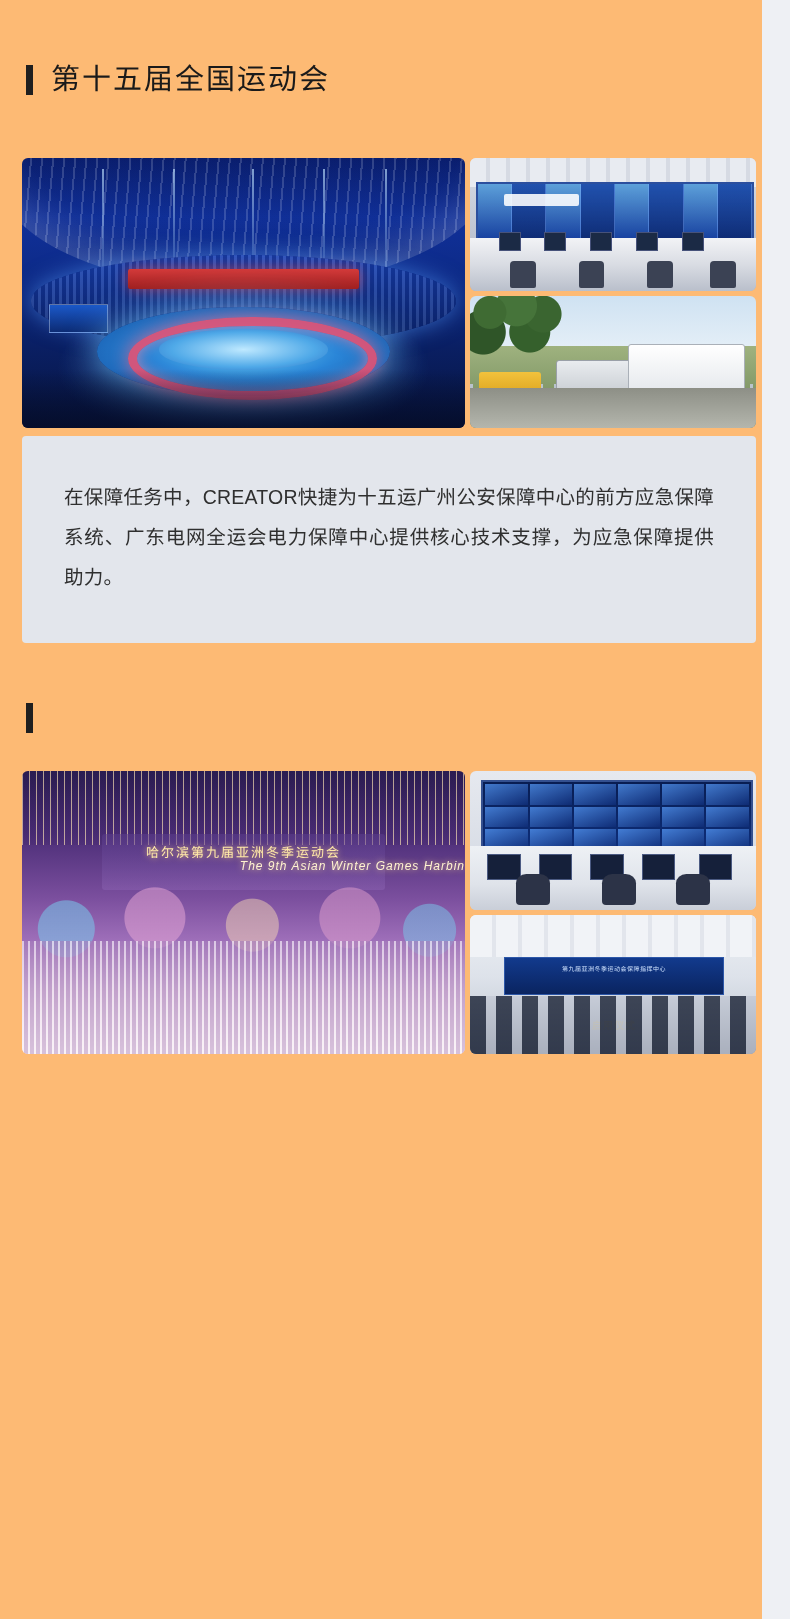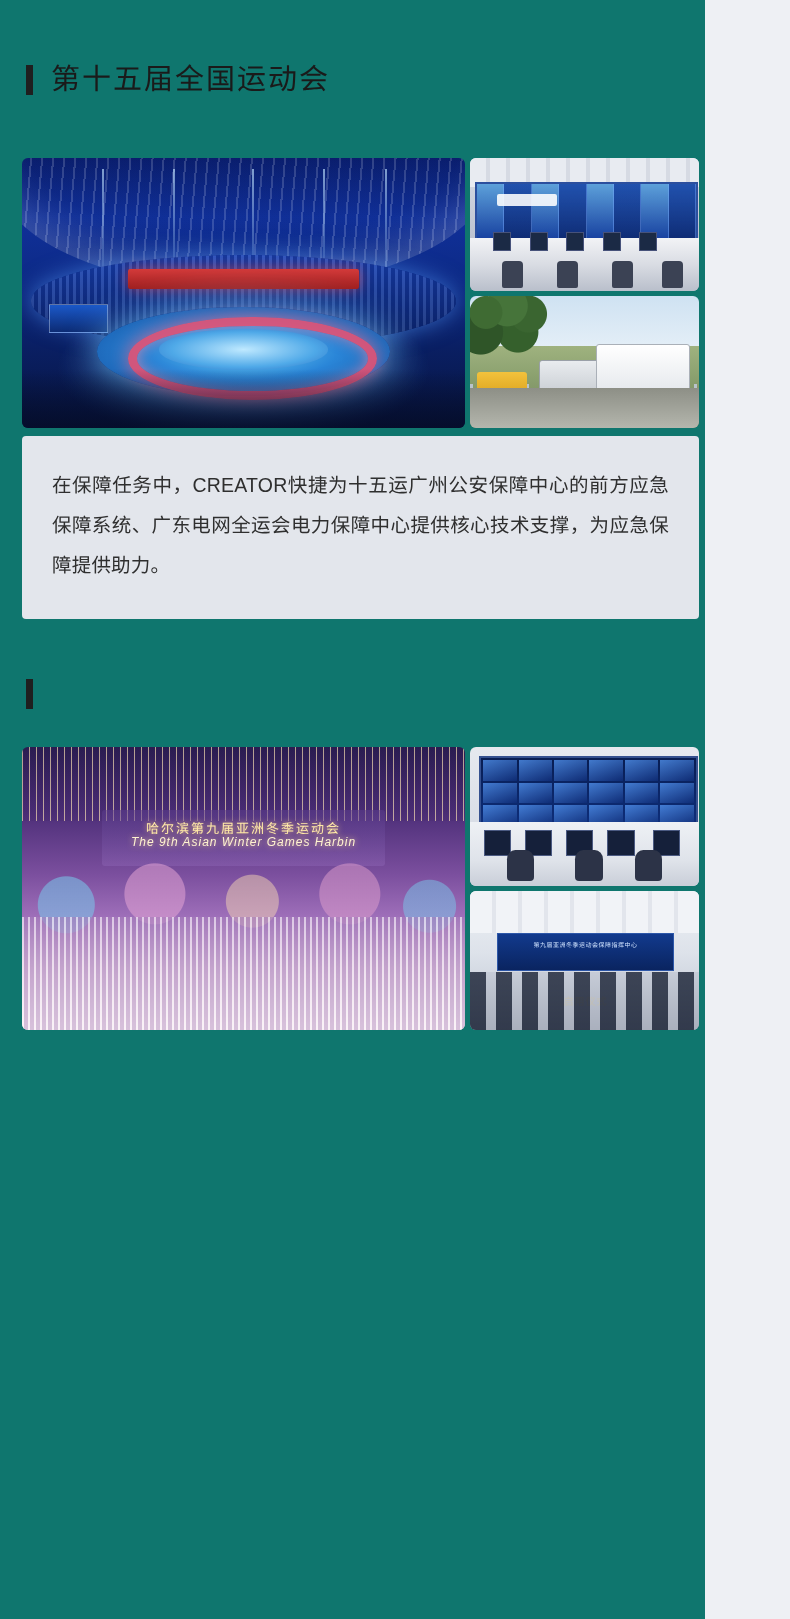--- a/index.html
+++ b/index.html
@@ -8,25 +8,25 @@
     background: #eef0f4;
   }
   body {
     width: 790px;
     min-height: 1619px;
     font-family: "Liberation Sans", "DejaVu Sans", sans-serif;
     color: #333;
     -webkit-font-smoothing: antialiased;
   }
   .page {
-    width: 705px;
+    width: 762px;
     min-height: 1619px;
     box-sizing: border-box;
     padding: 40px 6px 30px 22px;
-    background: #0f766e;
+    background: #fdba74;
   }
 
   
   .section-head {
     display: flex;
     align-items: center;
     margin: 0 0 38px 4px;
   }
   .section-bar {
     width: 7px;
@@ -231,21 +231,21 @@
     background: linear-gradient(rgba(90,60,140,.55), rgba(150,110,190,.35));
     border-radius: 3px;
   }
   .ph-awg .title-cn {
     position: absolute; left: 0; top: 25%; width: 100%;
     text-align: center; color: #ffe9a8; font-size: 13px; letter-spacing: 2px;
     text-shadow: 0 0 6px rgba(255,210,120,.9);
   }
   .ph-awg .title-en {
     position: absolute; left: 0; top: 31%; width: 100%;
-    text-align: center; color: #fff3d0; font-size: 12px; letter-spacing: 1px;
+    text-align: right; color: #fff3d0; font-size: 12px; letter-spacing: 1px;
     font-style: italic;
     text-shadow: 0 0 6px rgba(255,220,140,.9);
   }
   .ph-awg .flowers {
     position: absolute; left: 0; top: 40%; width: 100%; height: 26%;
     background:
       radial-gradient(circle at 10% 60%, rgba(120,200,235,.55) 0 28px, transparent 29px),
       radial-gradient(circle at 30% 45%, rgba(235,170,215,.5) 0 30px, transparent 31px),
       radial-gradient(circle at 52% 55%, rgba(255,225,180,.45) 0 26px, transparent 27px),
       radial-gradient(circle at 74% 45%, rgba(225,160,205,.5) 0 30px, transparent 31px),
@@ -318,21 +318,21 @@
   }
 
   
   .text-card {
     background: #e3e6ec;
     border-radius: 4px;
     padding: 26px 26px 30px 26px;
     margin-top: 8px;
   }
   .text-card p {
-    margin: 4px;
+    margin: 16px;
     font-size: 19.5px;
     line-height: 2.04;
     color: #2f2f2f;
     text-align: justify;
     letter-spacing: .2px;
   }
   .gap-lg { height: 60px; }
 </style>
 </head>
 <body>

